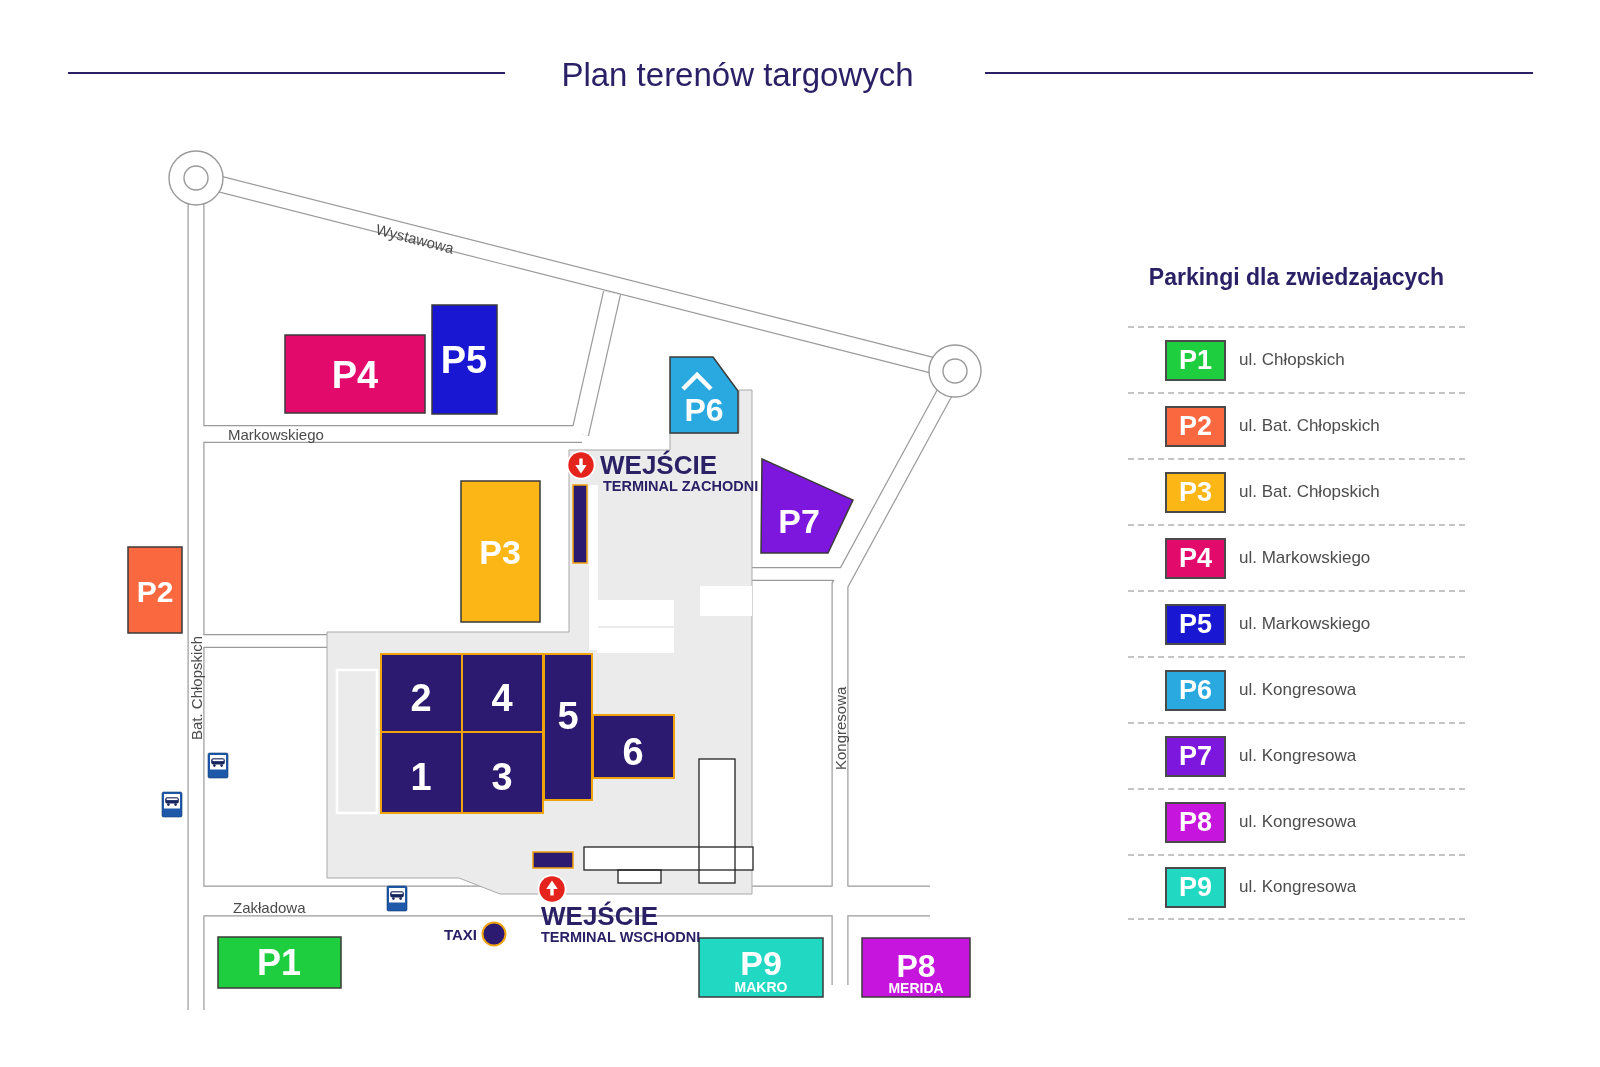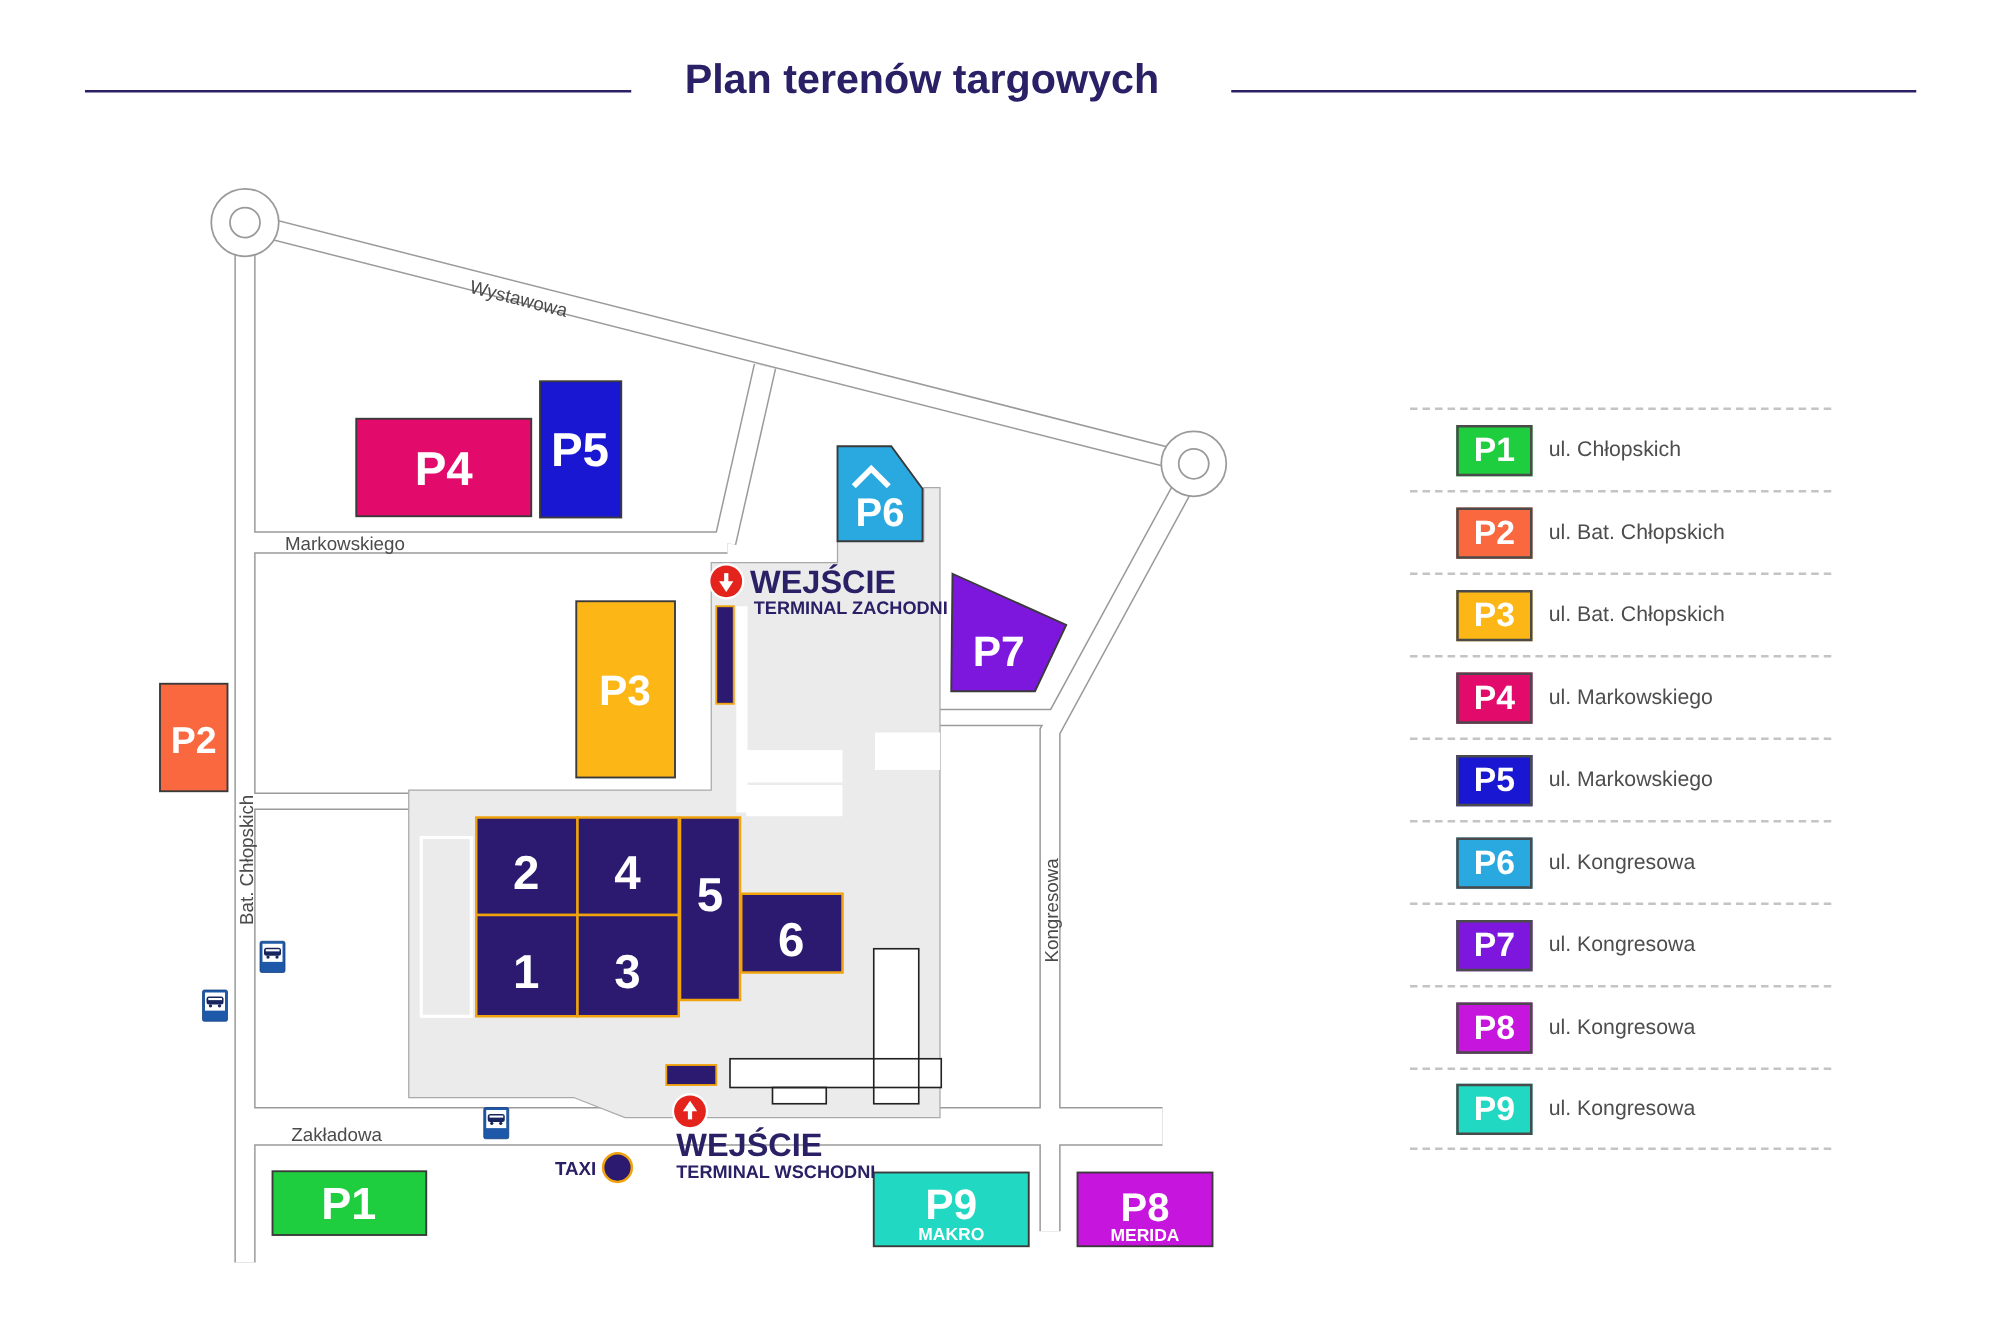--- a/index.html
+++ b/index.html
@@ -2,22 +2,22 @@
 <html><head>
 <meta charset="utf-8">
 <style>
   html,body{margin:0;padding:0;background:#fff;}
   .stage{position:relative;width:1600px;height:1067px;background:#fff;overflow:hidden;
          font-family:"Liberation Sans",sans-serif;}
   
   .hline{position:absolute;top:72px;height:0;border-top:2px solid #2a2066;}
   .hline.left{left:68px;width:437px;}
   .hline.right{left:985px;width:548px;}
-  .page-title{position:absolute;left:505px;top:44px;width:465px;text-align:center;
-              font-size:33px;font-weight:bold;color:#2a2066;white-space:nowrap;}
+  .page-title{position:absolute;left:505px;top:56px;width:465px;text-align:center;
+              font-size:33px;font-weight:normal;color:#2a2066;white-space:nowrap;}
   
   .legend-title{position:absolute;left:1124px;top:264px;width:345px;text-align:center;
                 font-size:23px;font-weight:bold;color:#2a2066;white-space:nowrap;}
   .legend{position:absolute;left:1128px;top:326px;width:337px;}
   .lrow{height:66px;display:flex;align-items:center;padding-left:37px;box-sizing:border-box;
         border-top:2px dashed #c4c4c4;}
   .lrow:last-child{border-bottom:2px dashed #c4c4c4;}
   .lbadge{width:57px;height:37px;border:2px solid #4a4a4a;display:flex;align-items:center;
           justify-content:center;color:#fff;font-weight:bold;font-size:27px;margin-right:13px;
           flex:none;letter-spacing:0;}
@@ -176,20 +176,21 @@
 
     <g>
       <text class="street-label" x="375" y="234" transform="rotate(14.3 375 234)">Wystawowa</text>
       <text class="street-label" x="228" y="440">Markowskiego</text>
       <text class="street-label" transform="translate(202,740) rotate(-90)">Bat. Chłopskich</text>
       <text class="street-label" x="233" y="913">Zakładowa</text>
       <text class="street-label" transform="translate(846,770) rotate(-90)">Kongresowa</text>
     </g>
   </svg>
 
+  <div class="legend-title">Parkingi dla zwiedzajacych</div>
   <div class="legend">
     <div class="lrow">
       <div class="lbadge" style="background-color: rgb(31, 206, 63);">P1</div>
       <span class="lstreet">ul. Chłopskich</span>
     </div>
     <div class="lrow">
       <div class="lbadge" style="background-color: rgb(249, 104, 63);">P2</div>
       <span class="lstreet">ul. Bat. Chłopskich</span>
     </div>
     <div class="lrow">

